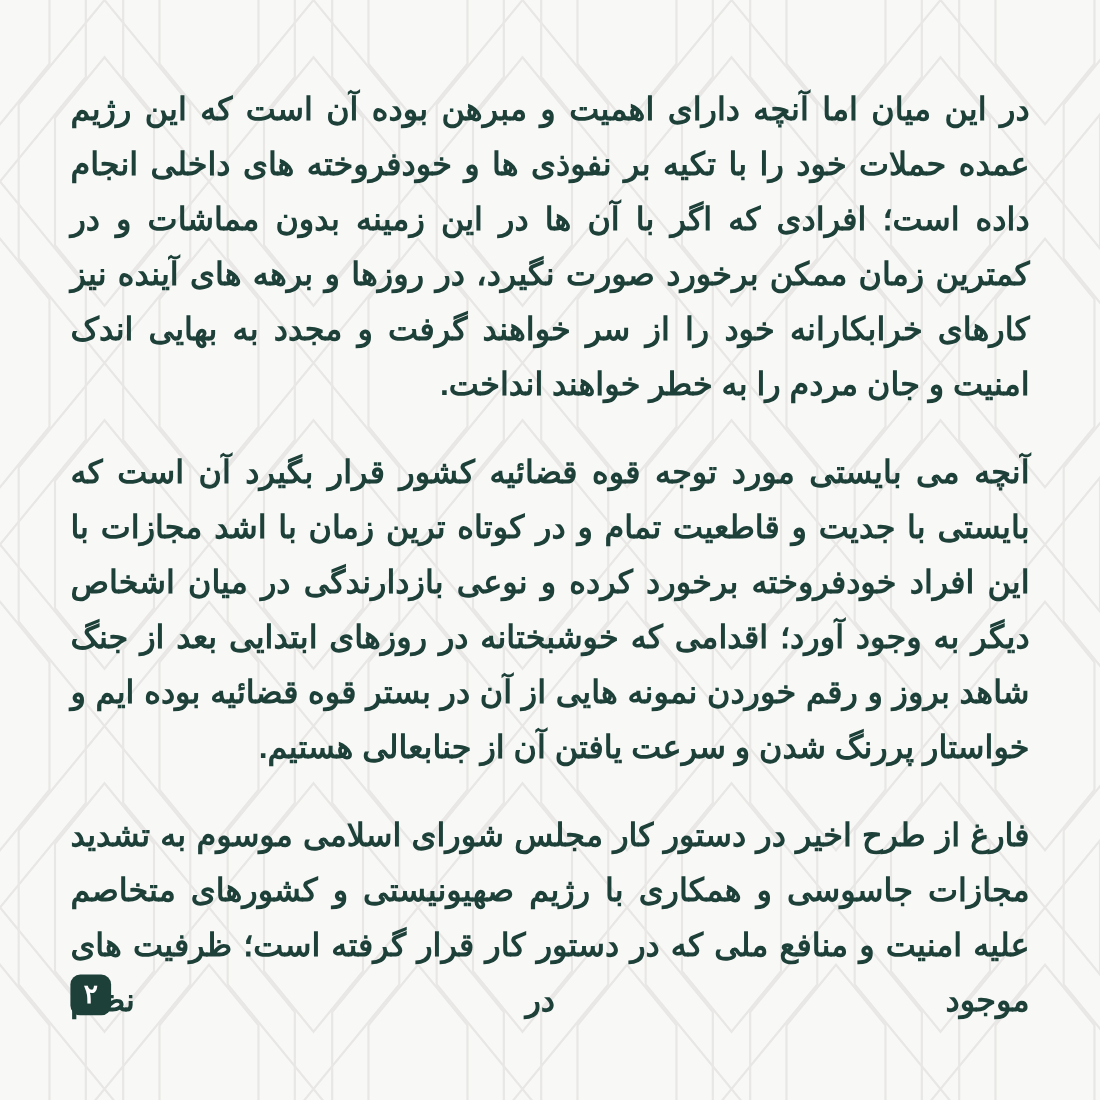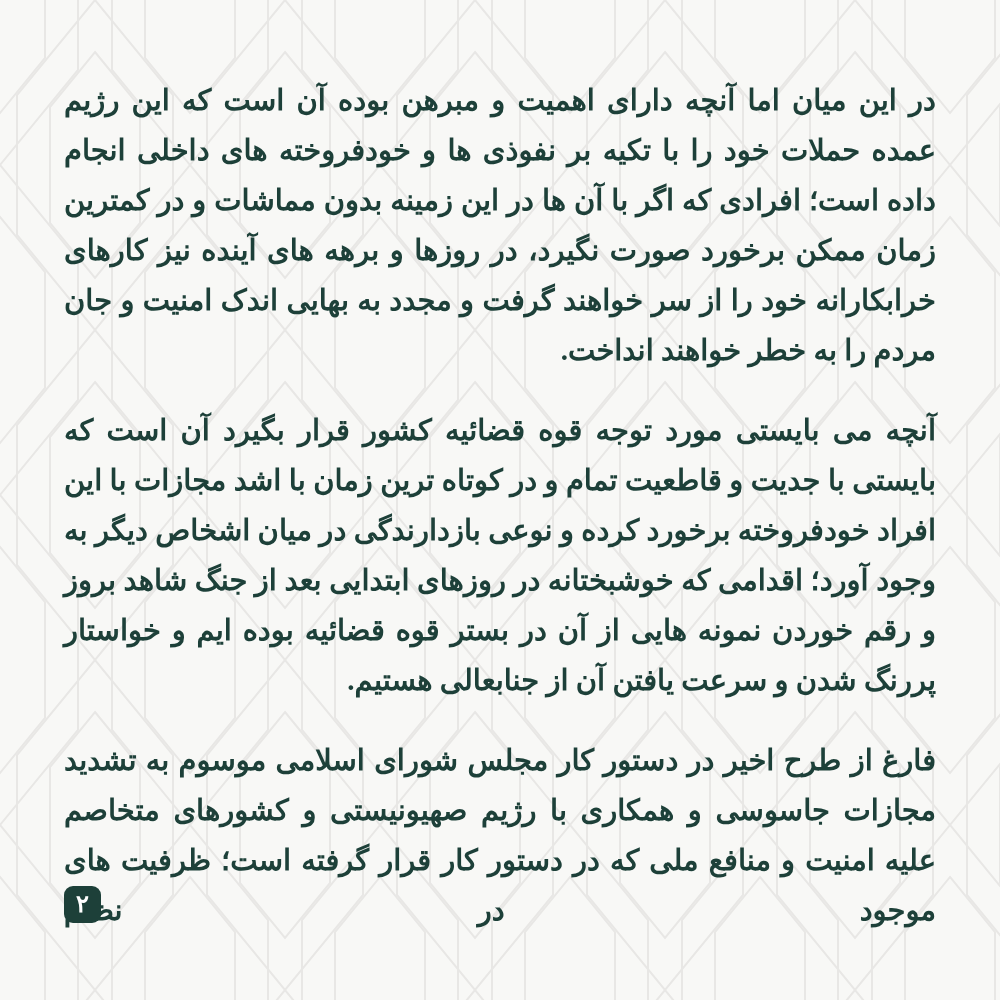--- a/index.html
+++ b/index.html
@@ -6,21 +6,21 @@
     margin: 0;
     padding: 0;
     background: #ffffff;
   }
   .canvas {
     position: relative;
     width: 1000px;
     height: 1000px;
     overflow: hidden;
     background: #f8f8f6;
-    font-family: Liberation Serif, serif;
+    font-family: Liberation Sans, sans-serif;
   }
   .bg-pattern {
     position: absolute;
     inset: 0;
     z-index: 0;
   }
   .text-block {
     position: absolute;
     top: 75px;
     right: 64px;

